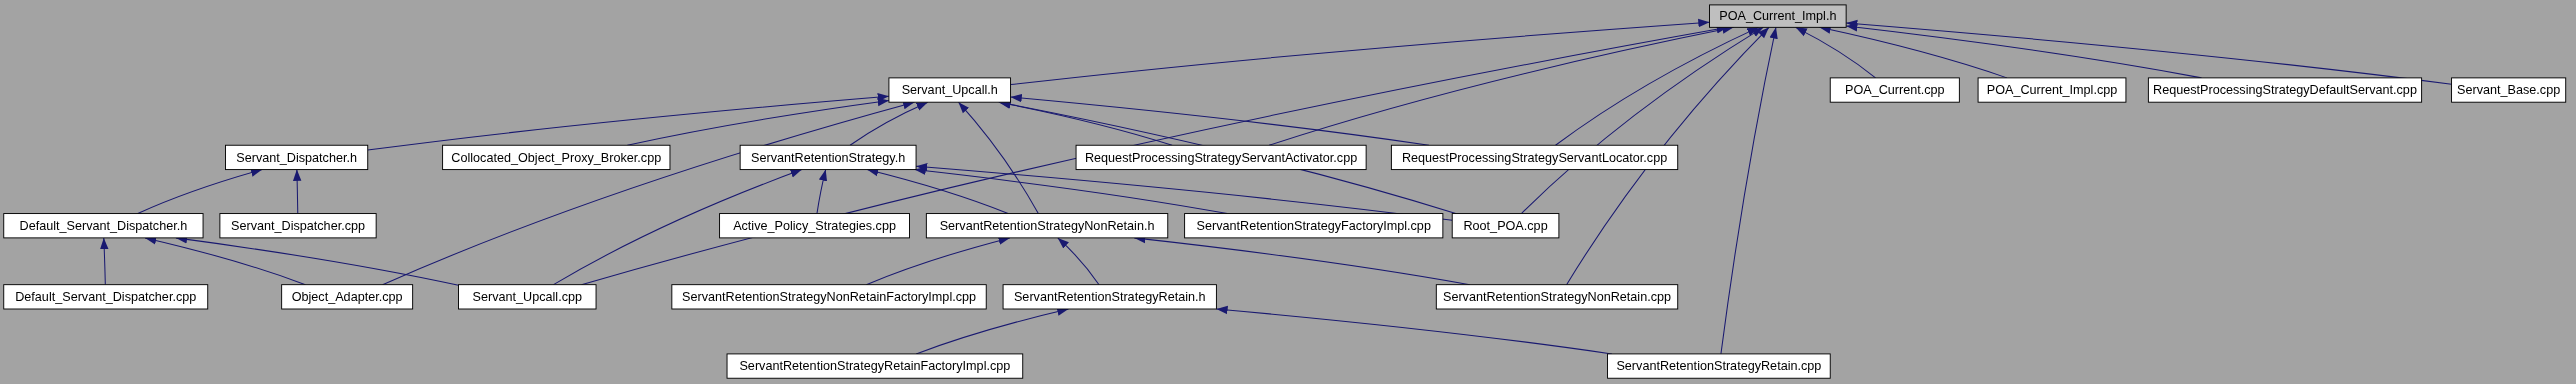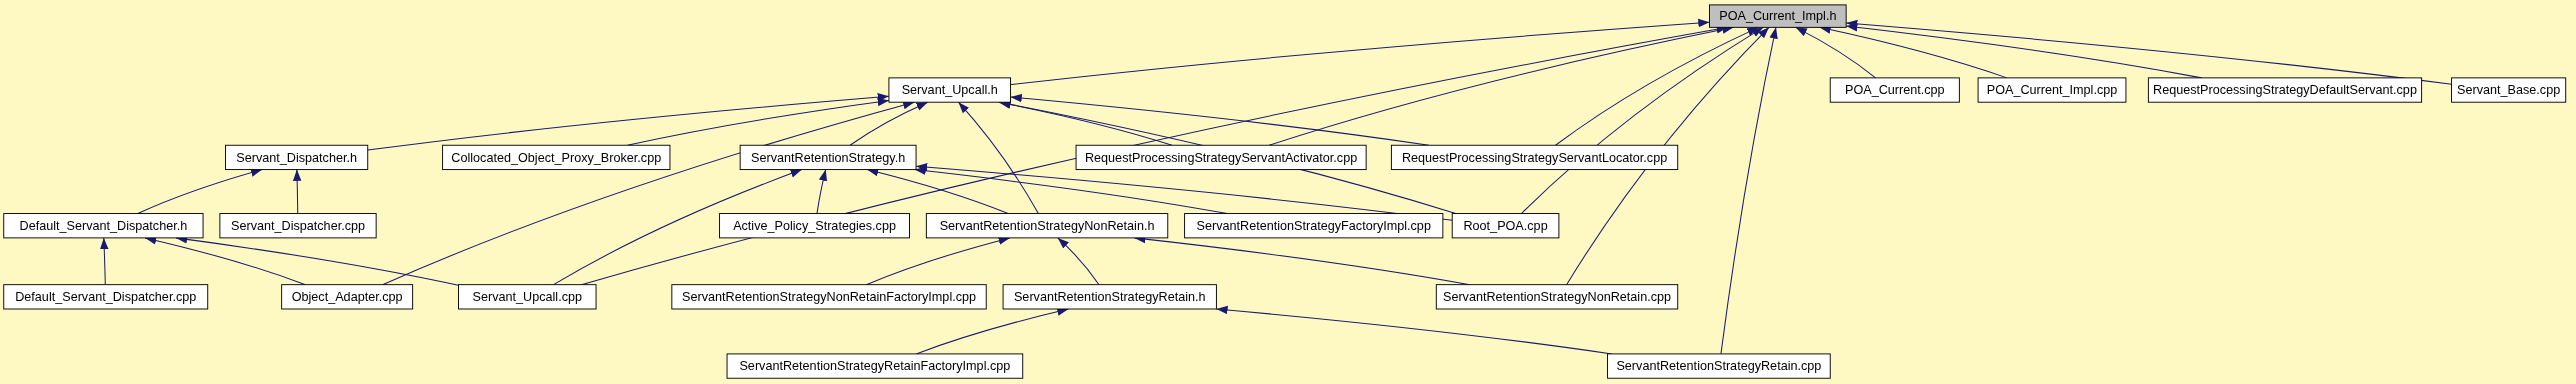--- a/index.html
+++ b/index.html
@@ -1,20 +1,20 @@
 <!DOCTYPE html>
 <html style="font-size:15px"><head>
 <meta charset="utf-8">
 <style>
   html, body { margin: 0; padding: 0; background: #ffffff; }
   .graph-wrap {
     width: 2576px;
     height: 385px;
     position: relative;
-    background: #fef9c3;
+    background: #a3a3a3;
     font-family: "Liberation Sans", "DejaVu Sans", sans-serif;
   }
   svg { display: block; }
   .edge {
     fill: none;
     stroke-width: 1.1px;
   }
   .node-rect {
     stroke-width: 1px;
     cursor: pointer;

